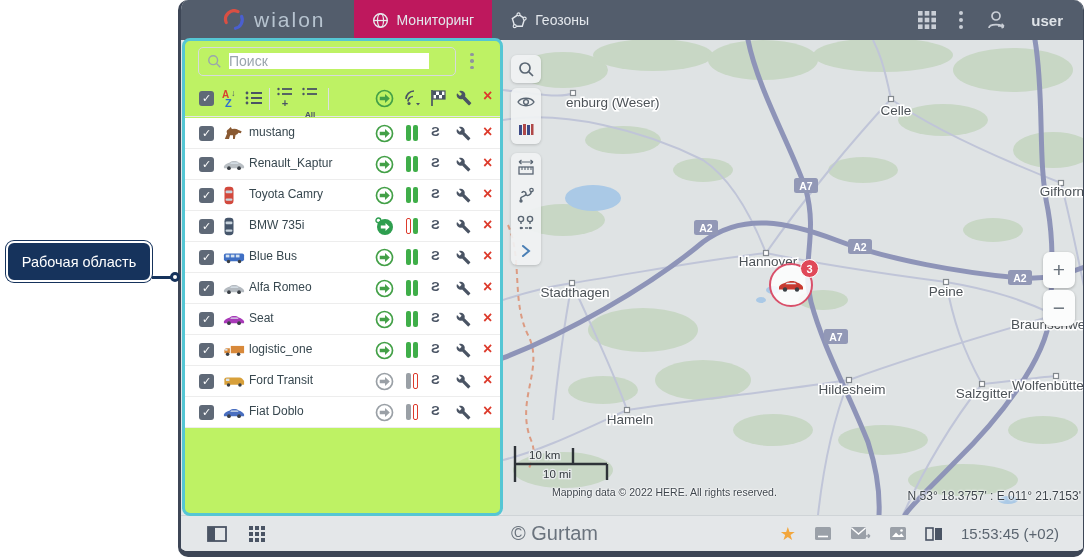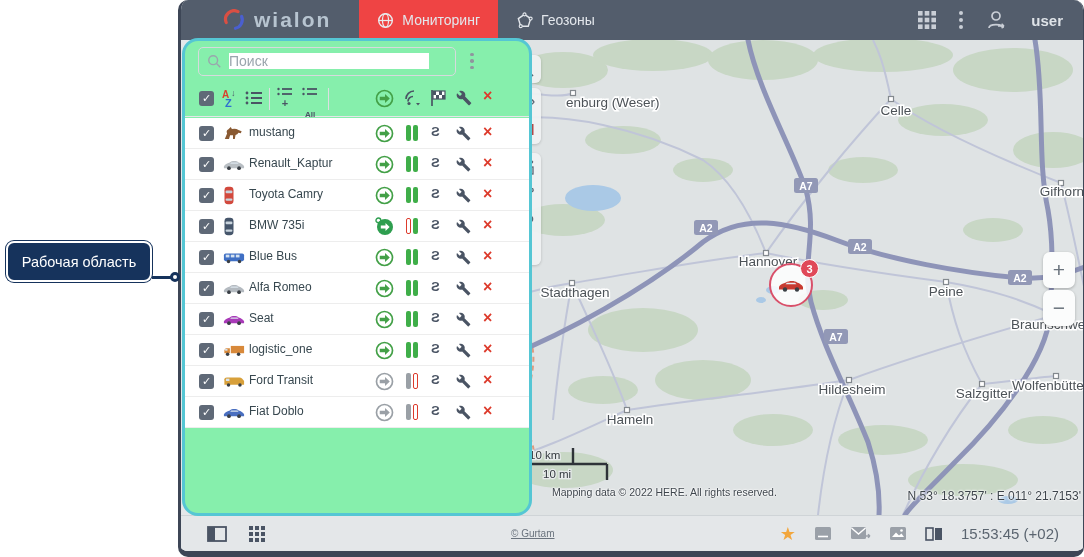--- a/index.html
+++ b/index.html
@@ -5,31 +5,31 @@
   * { margin:0; padding:0; box-sizing:border-box; }
   html,body { width:1084px; height:557px; background:#fff; font-family:"Liberation Sans", sans-serif; overflow:hidden; }
 
   .app { position:absolute; left:178px; top:0; width:906px; height:557px;
          border-left:3px solid #3d4656; border-bottom:6px solid #3d4656; border-right:1px solid #3d4656;
          border-radius:10px; overflow:hidden; background:#e4e7e9; }
 
   
   .topbar { position:absolute; left:0; top:0; right:0; height:40px; background:#535d6c; display:flex; align-items:stretch; }
   .logo { display:flex; align-items:center; gap:9px; padding:0 28px 0 42px; }
-  .logo-text { color:#b7c4d0; font-size:21px; letter-spacing:2px; font-weight:700; }
+  .logo-text { color:#b7c4d0; font-size:21px; letter-spacing:2px; font-weight:400; }
   .tab { display:flex; align-items:center; gap:8px; padding:0 18px; color:#e3e7ec; font-size:14px; cursor:pointer; }
-  .tab.active { background:#ef4444; }
+  .tab.active { background:#be185d; }
   .topbar-right { margin-left:auto; display:flex; align-items:center; gap:22px; padding-right:20px; }
   .kebab { display:flex; flex-direction:column; gap:3px; cursor:pointer; }
   .kebab i { width:4px; height:4px; border-radius:50%; background:#c9ced6; }
   .user-label { color:#dfe3e8; font-size:15px;font-weight:bold; }
 
   
-  .panel { position:absolute; left:1px; top:38px; width:350px; height:478px; background:#86efac;
-           border:3px solid #55c6d4; border-radius:16px; z-index:5; }
+  .panel { position:absolute; left:1px; top:38px; width:321px; height:478px; background:#bef264;
+           border:3px solid #55c6d4; border-radius:8px; z-index:5; }
   .search-row { position:absolute; left:0; top:0; right:0; height:40px; display:flex; align-items:center; }
   .search-box { margin-left:13px; width:258px; height:29px; border:1px solid #d6dadd; border-radius:5px;
                 display:flex; align-items:center; gap:7px; padding:0 8px; }
   .search-box input { border:none; outline:none; font-size:14px; color:#55606a; width:200px; font-family:inherit; }
   .search-box input::placeholder { color:#9aa5ad; }
   .panel-kebab { margin-left:14px; display:flex; flex-direction:column; gap:3px; cursor:pointer; }
   .panel-kebab i { width:3.5px; height:3.5px; border-radius:50%; background:#8f959d; }
 
   .hdr-row { position:absolute; left:0; top:40px; right:0; height:36px; border-bottom:1px solid #e4e6e8; }
   .hdr-row .sep { position:absolute; top:7px; width:1px; height:22px; background:#dcdfe2; }
@@ -82,21 +82,21 @@
   .scalebar text { font-size:11.5px; fill:#33393e; paint-order:stroke; stroke:#e8ebec; stroke-width:2.5px; font-family:"Liberation Sans",sans-serif; }
   .attribution { position:absolute; left:5px; top:446px; font-size:10.5px; color:#3f464d;
                  text-shadow:0 0 2px #fff, 0 0 2px #fff, 0 0 3px #fff; white-space:nowrap;margin-left:44px; }
   .coords { position:absolute; right:6px; top:449px; font-size:12px; color:#3d444b;
             text-shadow:0 0 2px #fff, 0 0 2px #fff, 0 0 3px #fff; }
 
   
   .bottombar { position:absolute; left:0; top:515px; right:0; height:36px; background:#e4e7e9; border-top:1px solid #cfd4d7;
                display:flex; align-items:center; }
   .bb-left { display:flex; gap:22px; padding-left:26px; }
-  .bb-copy { position:absolute; left:330px; font-size:10px; color:#6a737d;text-decoration:underline; }
+  .bb-copy { position:absolute; left:330px; font-size:20px; color:#6a737d; }
   .bb-right { margin-left:auto; display:flex; align-items:center; gap:18px; padding-right:24px; }
   .bb-ic { cursor:pointer; display:flex; align-items:center; }
   .star { color:#f2a63c; font-size:18px; line-height:1; }
   .bb-time { font-size:15px; color:#5b6570; }
 
   
   .callout { position:absolute; left:6px; top:241px; width:146px; height:41px; background:#16335c; border:2px solid #fff;
              border-radius:8px; box-shadow:0 0 0 1px #16335c; display:flex; align-items:center; justify-content:center; z-index:20; }
   .callout span { color:#fff; font-size:14.5px; }
   .callout-line { position:absolute; left:152px; top:276px; width:20px; height:3px; background:#16335c; z-index:20; }

